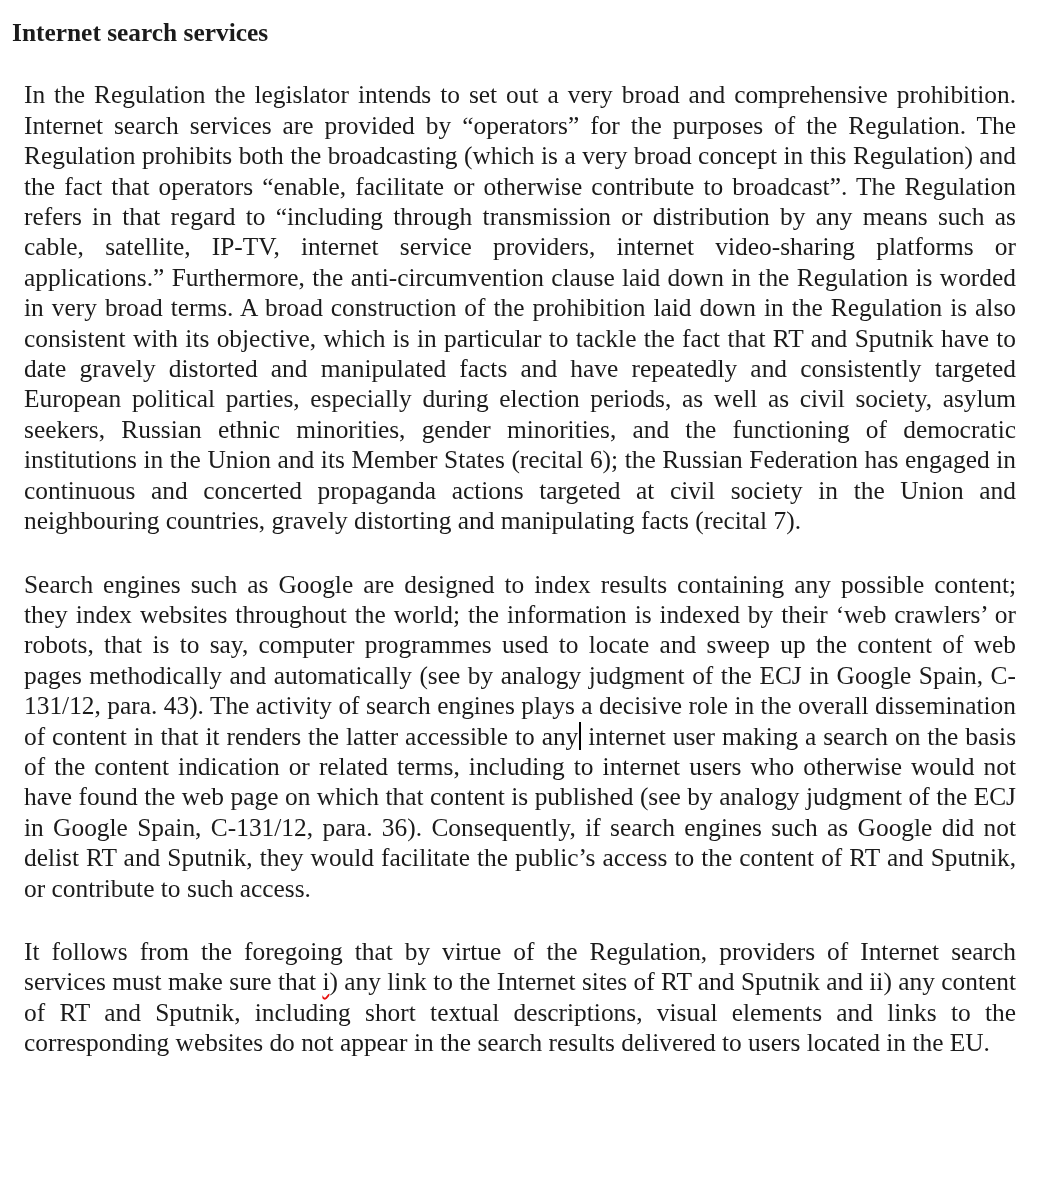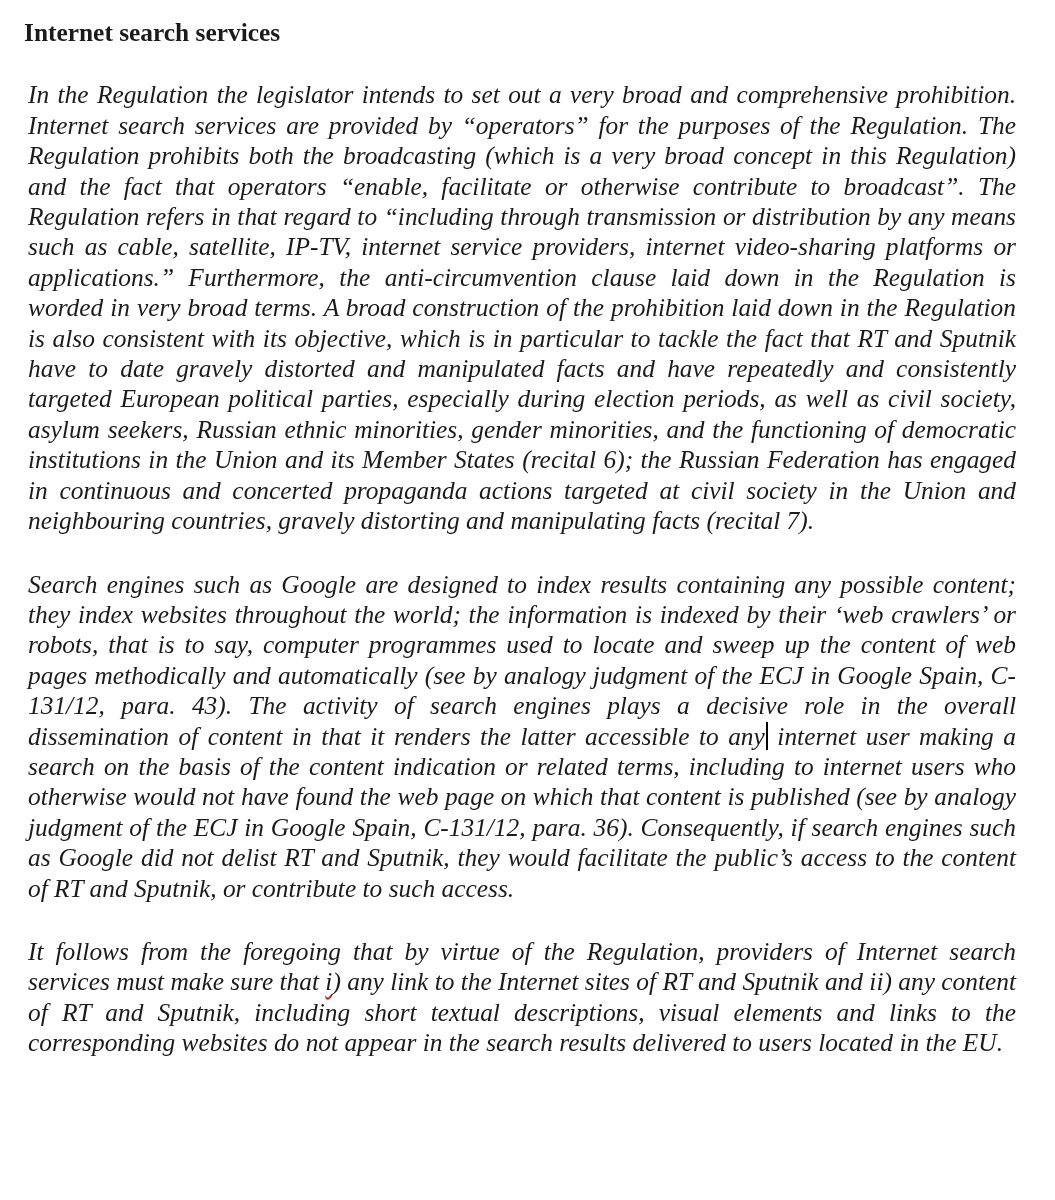--- a/index.html
+++ b/index.html
@@ -13,38 +13,37 @@
   html, body { margin: 0; padding: 0; }
   body {
     width: 1055px;
     height: 1200px;
     background: var(--background, #ffffff);
     overflow: hidden;
   }
   .page {
     width: 1055px;
     height: 1200px;
-    padding: 17px 39px 0 24px;
+    padding: 17px 39px 0 12px;
     font-family: "Liberation Serif", "DejaVu Serif", serif;
     font-size: 25.4px;
     line-height: 30.4px;
     color: var(--text, #1b1b1b);
   }
   h1.doc-heading {
     font-size: 25.4px;
     line-height: 30.4px;
     font-weight: bold;
     margin: 0 0 32px 0;
     text-align: left;
   }
   p.doc-paragraph {
-    margin: 0 0 33px 4px;
+    margin: 0 0 33px 12px;
     text-align: justify;
     text-justify: inter-word;
-    font-style: italic;
   }
   .caret {
     display: inline-block;
     width: 2px;
     height: 28px;
     background: var(--caret, #000000);
     vertical-align: -5px;
     margin: 0 0 0 1px;
   }
   .misspelled {

